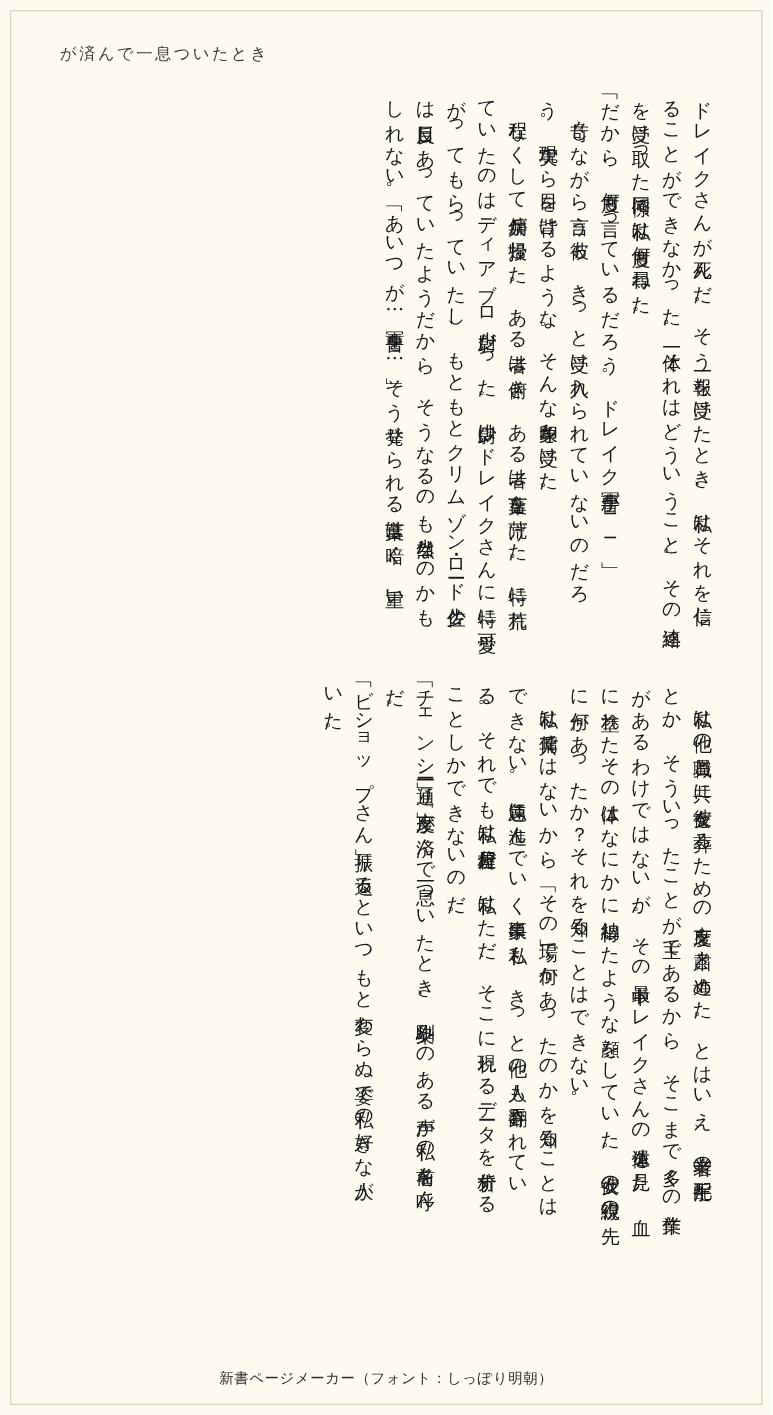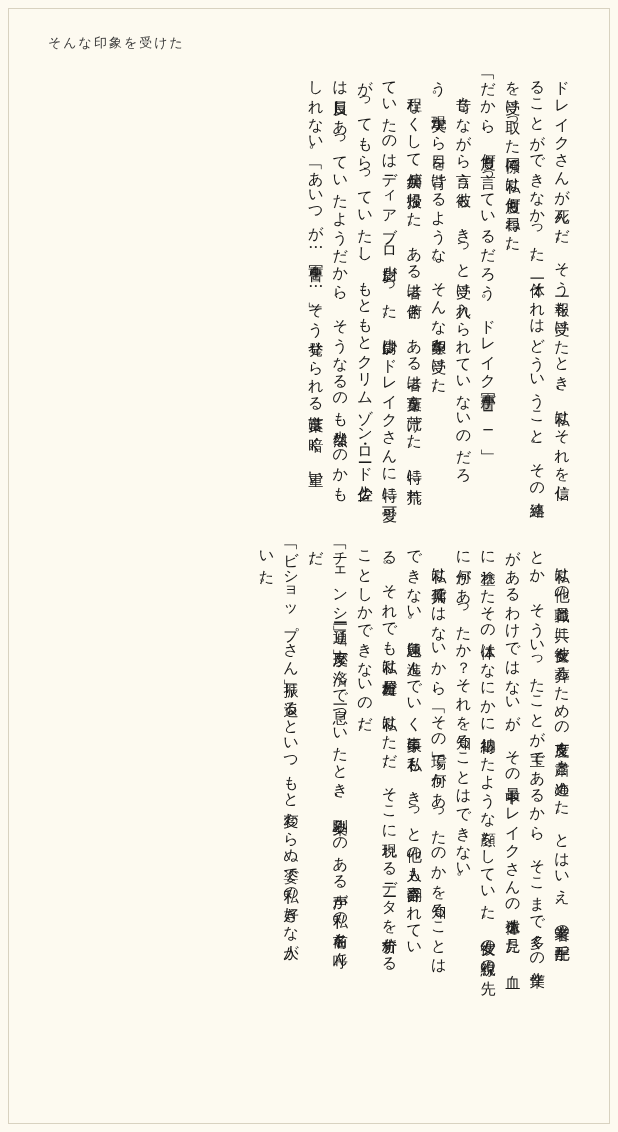--- a/index.html
+++ b/index.html
@@ -93,26 +93,27 @@
     color: #2b2b2b;
     letter-spacing: 0.5px;
   }
 </style>
 </head>
 <body>
 
 <div class="page">
   <div class="page-frame"></div>
 
-  <div class="header">そんな印象を受けた</div>
+  <div class="header">が済んで一息ついたとき</div>
 
   <div class="body-area">
     <div class="vtext block-top">ドレイクさんが死んだ。そう一報を受けたとき、私はそれを信じることができなかった。一体それはどういうこと。その連絡を受け取った同僚に私は何度も尋ねた。
 「だから、何度も言っているだろう。ドレイク軍曹が──」
 　苛々しながら言う彼も、きっと受け入れられていないのだろう。現実から目を背けるような。そんな印象を受けた。
 　程なくして傭兵が帰投した。ある者は俯き、ある者は言葉を荒げた。特に荒れていたのはディアブロ少尉だった。少尉はドレイクさんに特に可愛がってもらっていたし、もともとクリムゾン・ロード少佐とは反目しあっていたようだから、そうなるのも当然なのかもしれない。「あいつが…軍曹を…」そう発せられる言葉は暗く、重い。</div>
     <div class="vtext block-bottom">　私は他の職員と共に彼女を葬るための支度を粛々と進めた。とはいえ、業者の手配だとか、そういったことが主であるから、そこまで多くの作業があるわけではないが。その最中ドレイクさんの遺体を見た。血に塗れたその体はなにかに納得したような顔をしていた。彼女の視線の先に何があったか？それを知ることはできない。
 　私は傭兵ではないから、「その」場で何かあったのかを知ることはできない。急速に進んでいく事象に私も、きっと他の人も翻弄されている。それでも私は分析屋だ。私はただ、そこに現れるデータを分析することしかできないのだ。
 「チェンシー」一通り「支度」が済んで一息ついたとき、馴染みのある声が私の名前を呼んだ。
 「ビショップさん」振り返るといつもと変わらぬ姿で私の好きな人がいた。</div>
   </div>
 
+  <div class="footer">新書ページメーカー（フォント：しっぽり明朝）</div>
 </div>
 
 </body></html>

